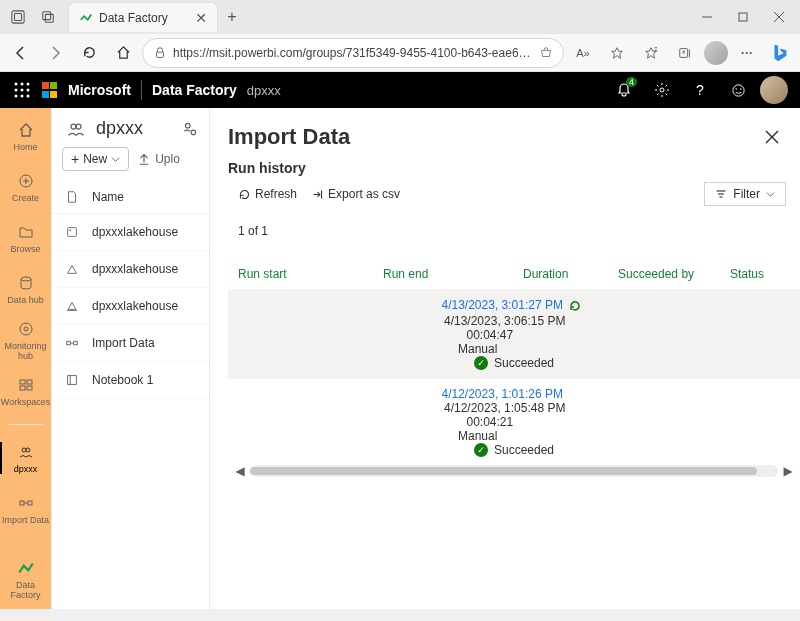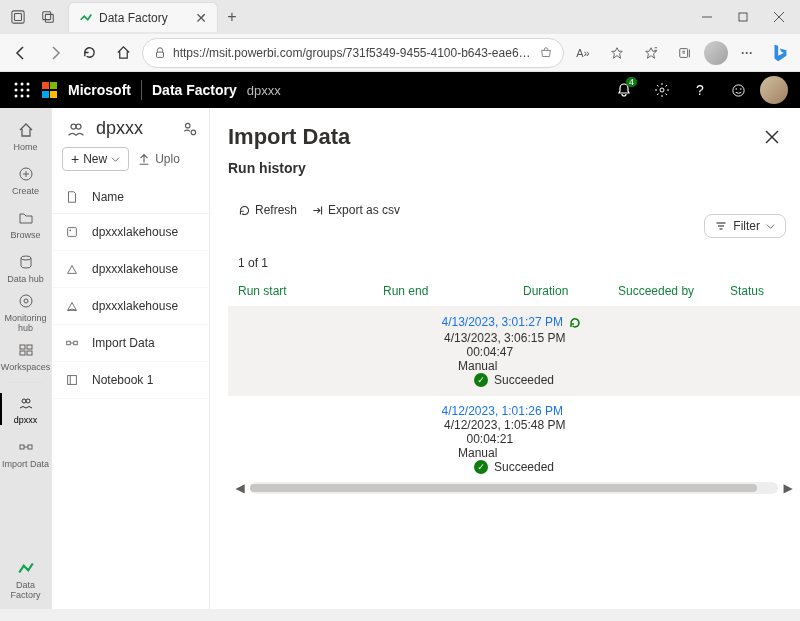--- a/index.html
+++ b/index.html
@@ -34,21 +34,21 @@
   .search input { border: none; outline: none; font-size: 13px; width: 100%; background: transparent; }
   .appbar-right { margin-left: auto; display: flex; gap: 6px; align-items: center; }
   .appbar-icon { width: 32px; height: 32px; display:flex; align-items:center; justify-content:center; color:#fff; position: relative; }
   .notif-badge { position: absolute; top: 3px; right: 3px; background: #0f7b0f; color: #fff; font-size: 9px; border-radius: 8px; padding: 0 3px; }
   .avatar-md { width: 28px; height: 28px; border-radius: 50%; background: linear-gradient(135deg,#d0c0a0,#a08060); }
 
   
   .layout { display: flex; height: calc(621px - 34px - 38px - 48px); background: #fff; }
 
   
-  .rail { width: 52px; background: #e5e5e5; border-right: 1px solid #eaeaea; display: flex; flex-direction: column; align-items: center; padding-top: 6px; }
+  .rail { width: 52px; background: #fdba74; border-right: 1px solid #eaeaea; display: flex; flex-direction: column; align-items: center; padding-top: 6px; gap: 7px; }
   .rail-item { width: 100%; height: 44px; display: flex; flex-direction: column; align-items:center; justify-content:center; gap: 2px; font-size: 9px; color: #605e5c; position: relative; }
   .rail-item.active { color: #000; }
   .rail-item.active::before { content:''; position:absolute; left:0; top:6px; bottom:6px; width:2px; background:#000; }
   .rail-sep { height: 1px; width: 70%; background: #e1e1e1; margin: 4px 0; }
   .rail-bottom { margin-top: auto; margin-bottom: 8px; }
   .rail-icon { width: 20px; height: 20px; display:flex; align-items:center; justify-content:center; color:#605e5c; }
 
   
   .wscol { width: 158px; border-right: 1px solid #eaeaea; background: #fff; display: flex; flex-direction: column; }
   .ws-head { display:flex; align-items:center; gap:10px; padding: 10px 10px 6px 14px; }
@@ -62,22 +62,22 @@
   .ws-icon { width:16px; height:16px; display:flex; align-items:center; justify-content:center; color:#605e5c; }
 
   
   .panel { flex:1; display:flex; flex-direction:column; padding: 16px 0 0 18px; min-width:0; }
   .panel-head { display:flex; align-items:center; padding-right: 16px; }
   .panel-title { font-size: 22px; font-weight: 600; }
   .panel-close { margin-left:auto; width:24px; height:24px; display:flex; align-items:center; justify-content:center; }
   .section-title { font-size: 14px; font-weight: 600; margin-top: 10px; }
   .toolbar { display:flex; align-items:center; margin-top: 6px; padding-right: 14px; }
   .tool { display:flex; align-items:center; gap:4px; font-size:12px; color:#323130; margin-right:14px; }
-  .filter { margin-left:auto; display:flex; align-items:center; gap:6px; border:1px solid #d2d0ce; border-radius:8px; padding: 4px 10px; font-size:12px;margin-top:32px; }
-  .count { font-size: 12px; margin: 18px 0 6px 10px; color: #323130; }
+  .filter { margin-left:auto; display:flex; align-items:center; gap:6px; border:1px solid #d2d0ce; border-radius:0; padding: 4px 10px; font-size:12px; }
+  .count { font-size: 12px; margin: 18px 0 21px 10px; color: #323130; }
 
   .table { width: 100%; font-size: 12px; }
   .thead, .trow { display:flex; align-items:center; padding: 8px 10px; }
   .thead { font-weight: 400; color:#15803d; }
   .cell { overflow:hidden; white-space:nowrap; text-overflow:ellipsis; }
   .c-start { width: 145px; }
   .c-end { width: 140px; }
   .c-dur { width: 95px; }
   .c-trig { width: 112px; }
   .c-status { flex:1; display:flex; align-items:center; gap:6px; }

